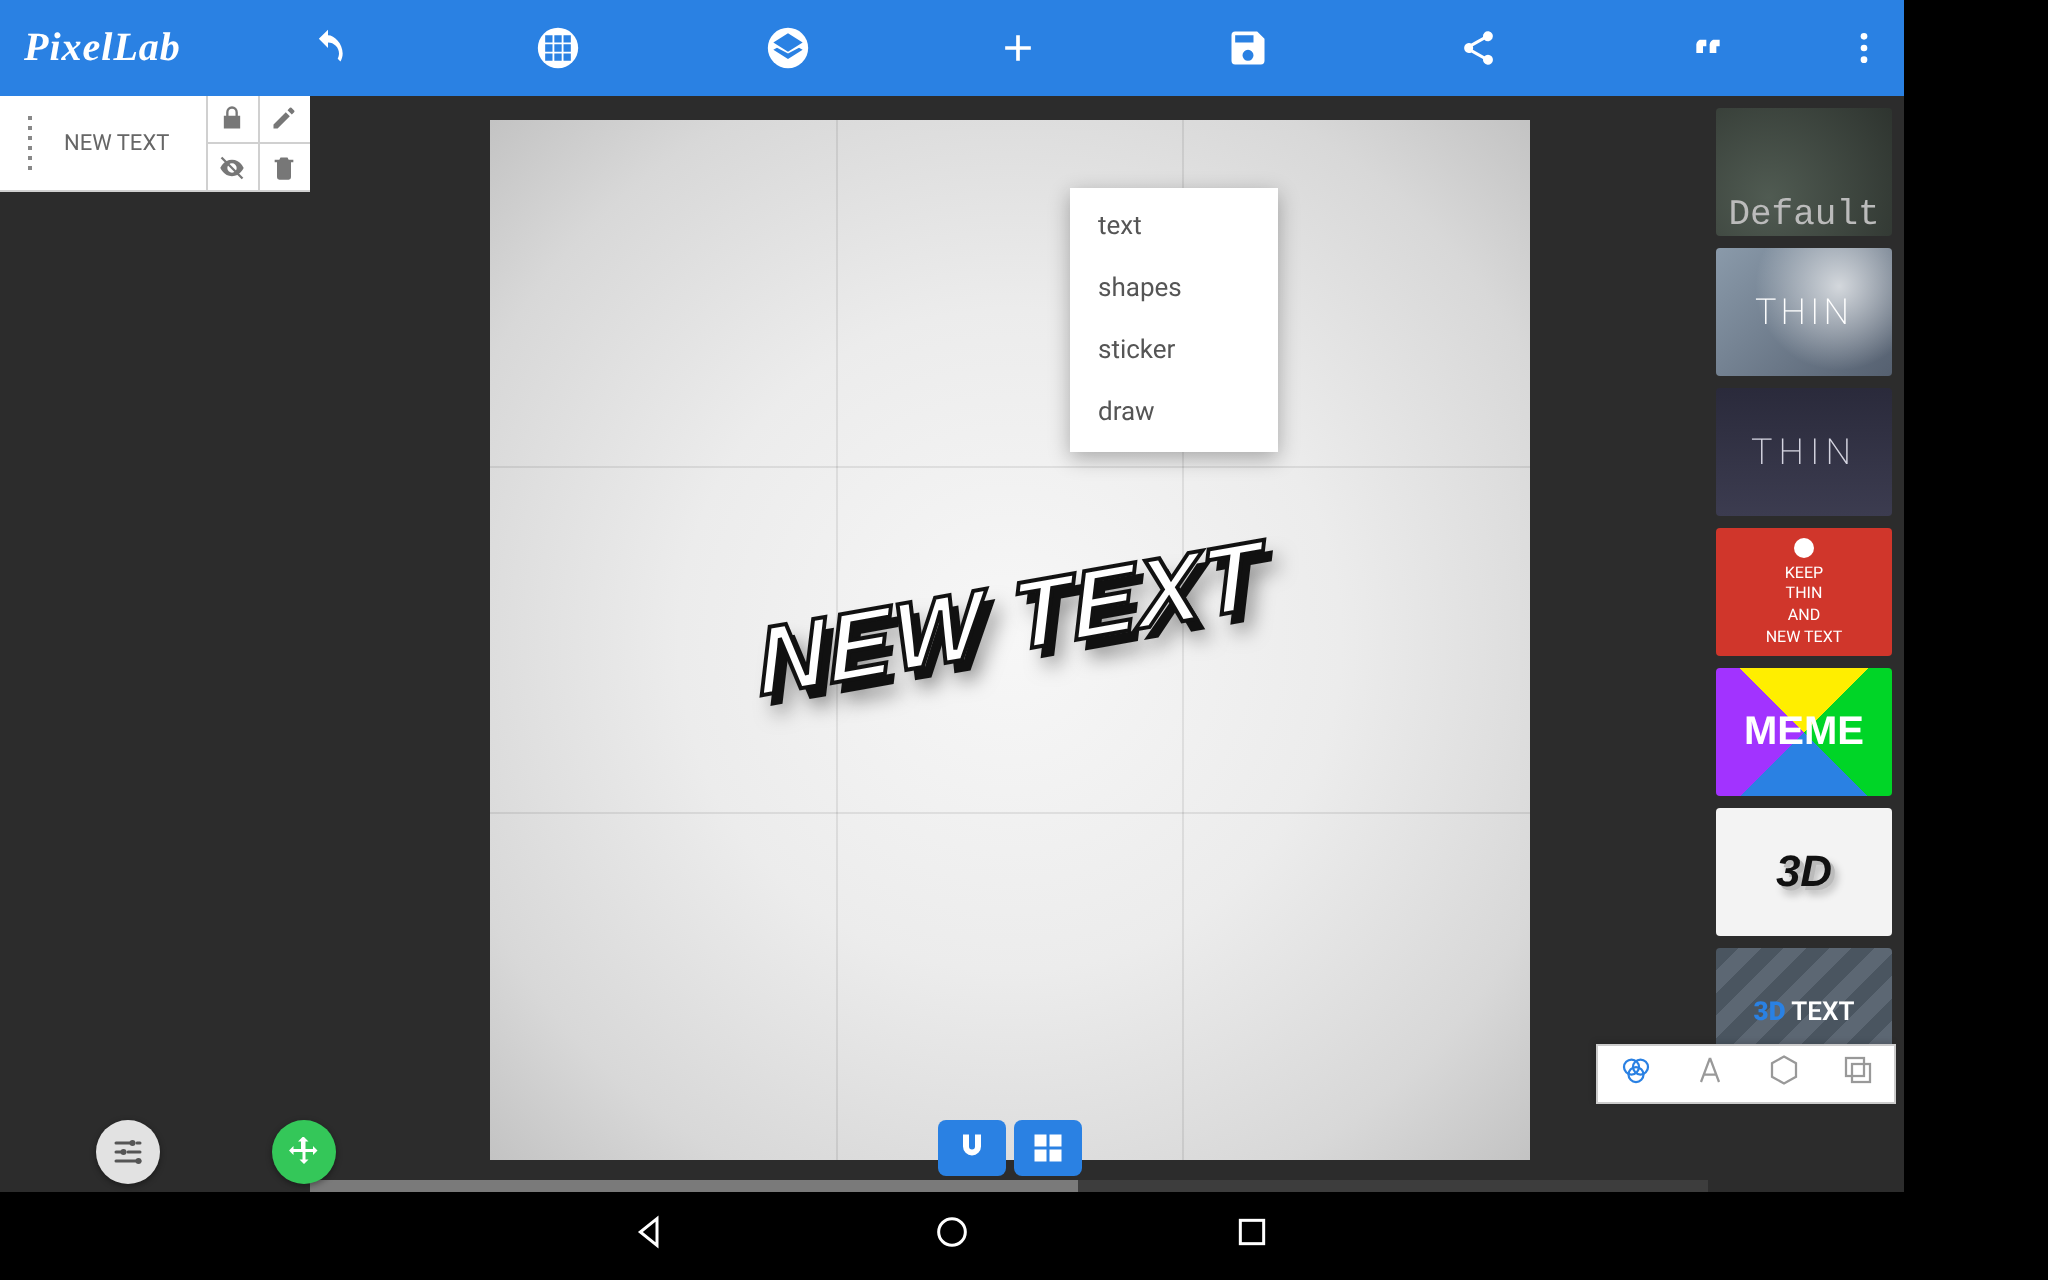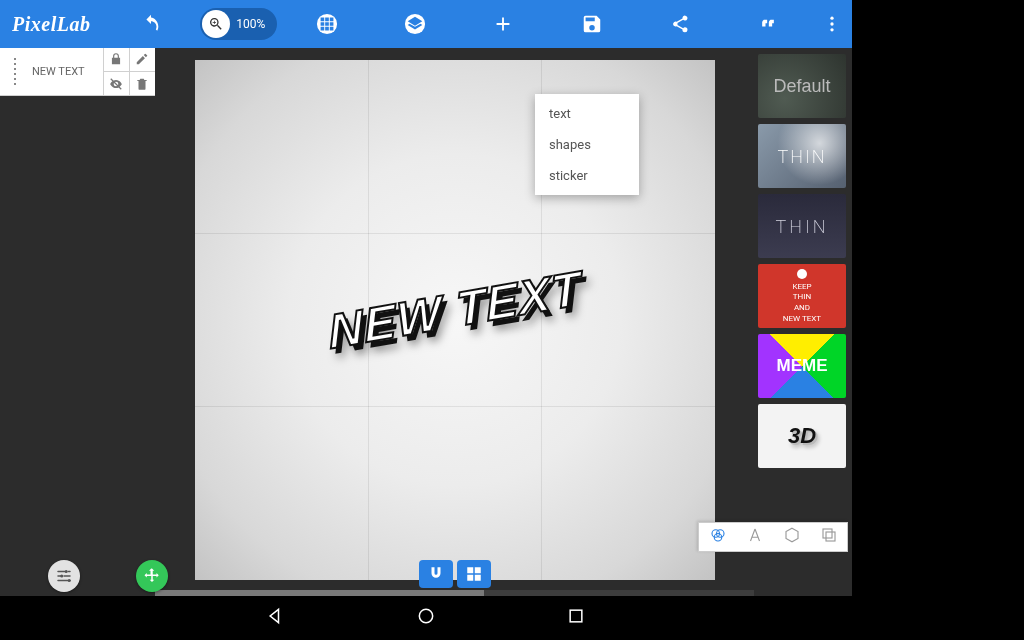--- a/index.html
+++ b/index.html
@@ -1,17 +1,17 @@
 <!DOCTYPE html>
 <html><head>
 <meta charset="utf-8">
 <style>
   * { box-sizing: border-box; margin: 0; padding: 0; }
   html, body { width: 1024px; height: 640px; overflow: hidden; font-family: Roboto, Arial, sans-serif; background: #000; }
-  .screen { width: 852px; height: 640px; display: flex; flex-direction: column; }
+  .screen { width: 952px; height: 640px; display: flex; flex-direction: column; }
 
   
   .topbar { height: 48px; background: #2a81e3; display: flex; align-items: center; position: relative; z-index: 5; }
   .logo { font-family: cursive; font-style: italic; font-weight: 600; color: #fff; font-size: 20px; padding: 0 16px 0 12px; letter-spacing: 0.5px; }
   .tb-slot { flex: 1; display: flex; justify-content: center; align-items: center; }
   .tb-btn { width: 40px; height: 40px; display: flex; align-items: center; justify-content: center; cursor: pointer; border-radius: 20px; }
   .tb-btn svg { fill: #fff; }
   .zoom-group { display: flex; align-items: center; background: #1a60b0; border-radius: 20px; padding: 2px 12px 2px 2px; gap: 6px; }
   .zoom-group .zoom-icon-circ { width: 28px; height: 28px; background: #fff; border-radius: 50%; display:flex;align-items:center;justify-content:center;}
   .zoom-group .zoom-icon-circ svg { fill:#333; }
@@ -53,27 +53,27 @@
   .canvas-text { font-size: 48px; font-weight: 900; font-style: italic; font-family: Impact, Arial Black, sans-serif; letter-spacing: 1px; color:#fff; -webkit-text-stroke: 2px #111; text-shadow: 4px 6px 0 #111, 6px 10px 10px rgba(0,0,0,.5); white-space: nowrap; }
   .scroll-track { position:absolute; bottom:0; left:0; right:0; height:6px; background:#3d3d3d; }
   .scroll-thumb { position:absolute; bottom:0; left:0; height:6px; width:55%; background:#7a7a7a; }
   .snap-tools { position:absolute; bottom:8px; left:50%; transform:translateX(-50%); display:flex; gap:4px; z-index:4;}
   .snap-btn { width:34px; height:28px; background:#2a81e3; border-radius:4px; display:flex;align-items:center;justify-content:center; cursor:pointer;}
   .snap-btn svg { width:18px; height:18px; fill:#fff; }
 
   
   .presets { width: 98px; background:#2c2c2c; display:flex; flex-direction:column; gap:6px; padding:6px 0 6px 4px; overflow:hidden;}
   .preset { width: 88px; height: 64px; border-radius:2px; position:relative; display:flex;align-items:center;justify-content:center; font-size:15px; font-weight:300; color:#fff; cursor:pointer; overflow:hidden;}
-  .preset.default { background: radial-gradient(circle at 30% 70%, #505b52, #2e342f); font-family: Liberation Sans, sans-serif; color:#bbb; font-weight:400; font-size:18px;}
+  .preset.default { background: radial-gradient(circle at 30% 70%, #505b52, #2e342f); font-family: Liberation Mono, monospace; color:#bbb; font-weight:400; font-size:18px;align-items:flex-end;}
   .preset.thin1 { background: linear-gradient(135deg,#8a9aaa,#556070); font-weight:200; letter-spacing:2px; font-size:18px;}
   .preset.thin1::before { content:""; position:absolute; inset:0; background: radial-gradient(circle at 70% 30%, rgba(255,255,255,.7), transparent 55%); }
   .preset.thin2 { background: linear-gradient(#2a2a3b,#3c3c50); color:#d4d4e0; font-weight:200; letter-spacing:3px; font-size:18px;}
   .preset.keep { background:#d0362b; font-size:8px; text-align:center; line-height:1.2; font-weight:400;}
   .preset.keep .sun { width:10px;height:10px;border-radius:50%;background:#fff;margin-bottom:2px;}
-  .preset.meme { background: conic-gradient(from 45deg, #00d527 0 90deg, #2a81e3 90deg 180deg, #a233ff 180deg 270deg, #ffee00 270deg 360deg); font-weight:900; font-size:17px; font-family:Impact,Arial Black,sans-serif;}
+  .preset.meme { background: conic-gradient(from 45deg, #00d527 0 90deg, #2a81e3 90deg 180deg, #a233ff 180deg 270deg, #ffee00 270deg 360deg); font-weight:900; font-size:20px; font-family:Impact,Arial Black,sans-serif;}
   .preset.threeD { background:#f3f3f3; color:#111; font-weight:900; font-style:italic; font-size:22px; text-shadow: 2px 2px 0 #bbb, 3px 4px 4px rgba(0,0,0,.3); font-family:Impact,Arial Black,sans-serif;}
   .preset.textstripe { background: repeating-linear-gradient(135deg,#4a5560 0 8px,#5c6773 8px 16px); font-size:13px; font-weight:600;}
   .preset.textstripe span.pre3d { color:#2a81e3; font-weight:900;}
 
   .preset-tools { position:absolute; bottom:44px; right:4px; width:150px; height:30px; background:#fff; display:flex; align-items:center; justify-content:space-around; border:1px solid #ccc; box-shadow: -1px -1px 3px rgba(0,0,0,.15);}
   .preset-tools svg { width:18px; height:18px; fill:none; stroke:#999; stroke-width:1.5;}
   .preset-tools .active svg { stroke:#2a81e3; fill:none;}
 
   
   .dropdown { position:absolute; top:46px; left:535px; width:104px; background:#fff; box-shadow: 0 3px 10px rgba(0,0,0,.3); z-index:20; padding: 4px 0;}
@@ -92,30 +92,20 @@
     <div class="logo">PixelLab</div>
 
     <div class="tb-slot">
       <div class="tb-btn">
         <svg viewBox="0 0 24 24" width="22" height="22">
             <path d="M12 5V2L7 7l5 5V9c3.3 0 6 2.7 6 6 0 1-.3 2-.7 2.9l1.5 1.5C19.5 18 20 16.6 20 15c0-5.5-4.5-10-8-10z"></path>
           </svg>
       </div>
     </div>
 
-    <div class="tb-slot">
-      <div class="zoom-group">
-        <div class="zoom-icon-circ">
-          <svg viewBox="0 0 24 24" width="16" height="16">
-              <path d="M15.5 14h-.8l-.3-.3a6.5 6.5 0 10-.7.7l.3.3v.8l5 5 1.5-1.5-5-5zm-6 0a4.5 4.5 0 110-9 4.5 4.5 0 010 9zM9 7h1v2h2v1h-2v2H9v-2H7V9h2z"></path>
-            </svg>
-        </div>
-        <span class="zoom-label">100%</span>
-      </div>
-    </div>
 
     <div class="tb-slot">
       <div class="tb-btn">
         <svg viewBox="0 0 24 24" width="22" height="22">
             <circle cx="12" cy="12" r="11" fill="#fff"></circle>
             <path fill="#2a81e3" d="M5 5h4v4H5zM10 5h4v4h-4zM15 5h4v4h-4zM5 10h4v4H5zM10 10h4v4h-4zM15 10h4v4h-4zM5 15h4v4H5zM10 15h4v4h-4zM15 15h4v4h-4z"></path>
           </svg>
       </div>
     </div>
 
@@ -270,20 +260,23 @@
           <span>AND</span>
           <span>NEW TEXT</span>
         </div>
       </div>
       <div class="preset meme">
           <span>MEME</span>
         </div>
       <div class="preset threeD">
           <span>3D</span>
         </div>
+      <div class="preset textstripe">
+          <span><span class="pre3d">3D</span> <span>TEXT</span></span>
+        </div>
     </div>
 
     <div class="preset-tools">
       <div class="active"><svg viewBox="0 0 24 24">
             <circle cx="9" cy="10" r="5"></circle>
             <circle cx="15" cy="10" r="5"></circle>
             <circle cx="12" cy="15" r="5"></circle>
           </svg></div>
       <div><svg viewBox="0 0 24 24">
             <path d="M12 4l6 16M12 4L6 20M8 15h8"></path>
@@ -294,20 +287,21 @@
       <div><svg viewBox="0 0 24 24">
             <rect x="4" y="4" width="12" height="12"></rect>
             <rect x="8" y="8" width="12" height="12"></rect>
           </svg></div>
     </div>
 
     <div class="dropdown">
       <div class="dd-item">text</div>
       <div class="dd-item">shapes</div>
       <div class="dd-item">sticker</div>
+      <div class="dd-item">draw</div>
     </div>
   </div>
 
   <div class="navbar">
     <div><svg viewBox="0 0 24 24">
           <path d="M15 4l-10 8 10 8z"></path>
         </svg></div>
     <div><svg viewBox="0 0 24 24">
           <circle cx="12" cy="12" r="8"></circle>
         </svg></div>

